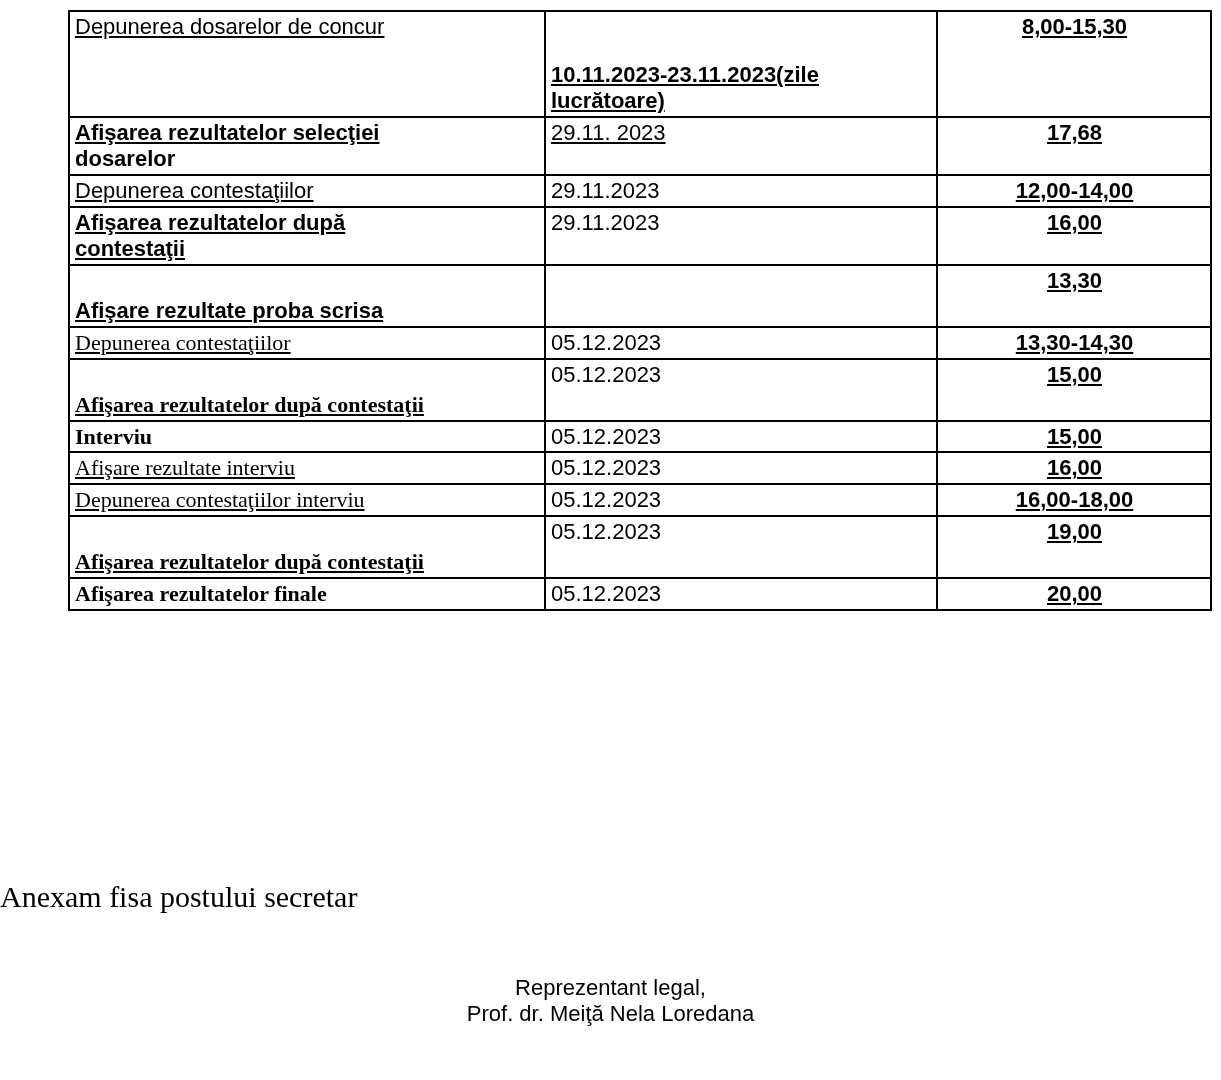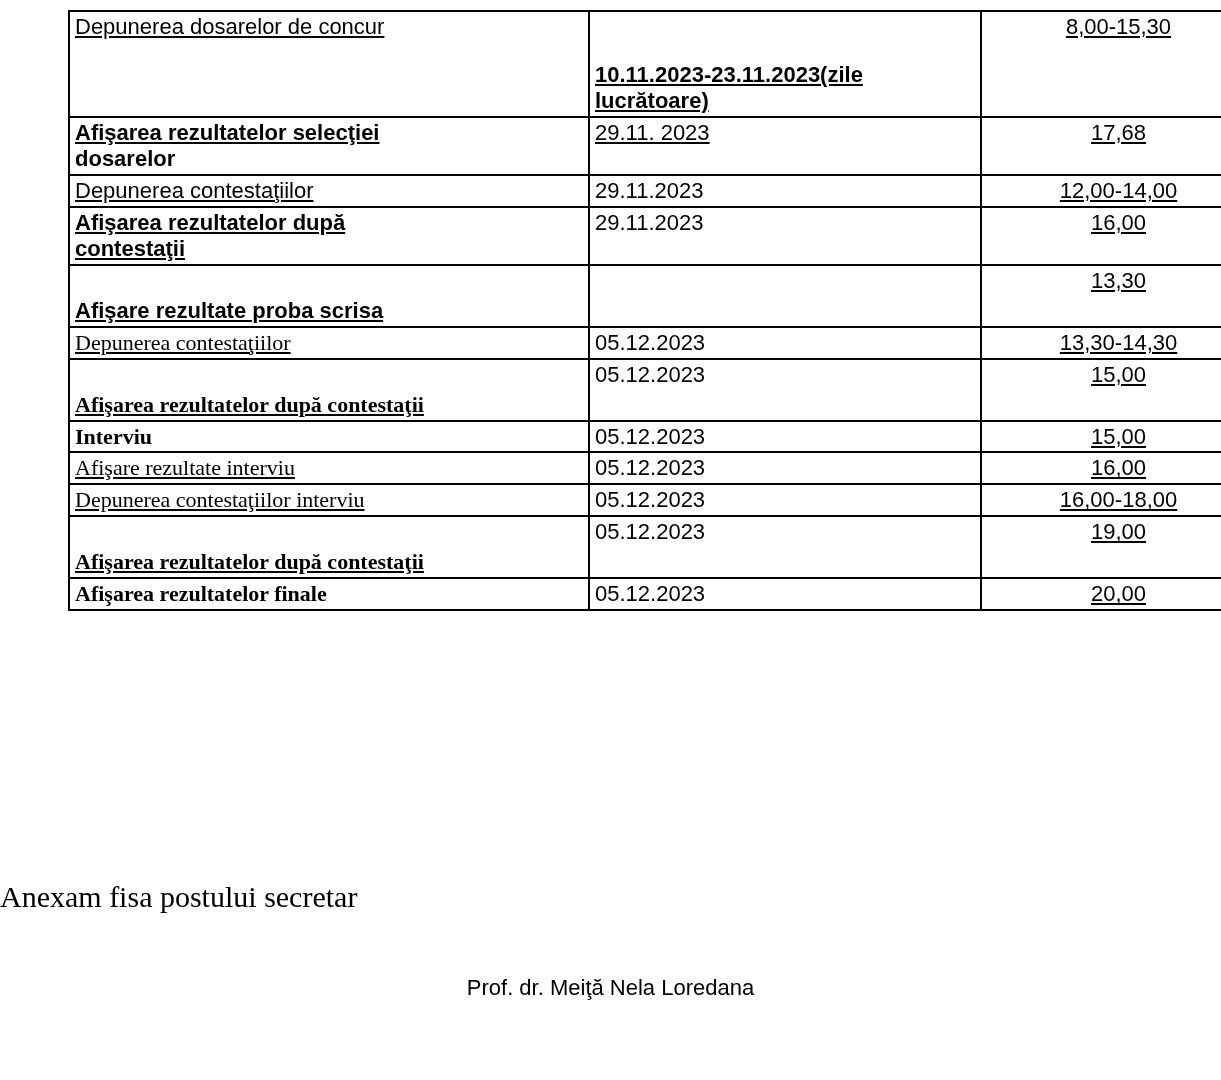--- a/index.html
+++ b/index.html
@@ -33,34 +33,35 @@
   }
 
   .schedule-table td {
     border: 2px solid #000000;
     vertical-align: top;
     padding: 2px 4px 2px 5px;
     font-size: 22px;
     line-height: 1.18;
   }
 
-  .col-activity { width: 520px; }
+  .col-activity { width: 476px; }
   .col-date     { width: 392px; }
   .col-time     { width: 274px; }
 
   .u { text-decoration: underline; }
   .b { font-weight: bold; }
   .sans { font-family: "Liberation Sans", sans-serif; }
 
   .cell-time {
     text-align: center;
     vertical-align: top;
   }
   .cell-time .val {
     display: inline-block;
+    font-weight: bold;
   }
 
   .pad-top-1 { padding-top: 6px; }
 
   .bottom-anchor {
     display: block;
     font-weight: bold;
   }
 
   .spacer-line {
@@ -254,16 +255,17 @@
           <span class="u sans val">20,00</span>
         </td>
       </tr>
 
     </tbody>
   </table>
 
   <div class="note">Anexam fisa postului secretar</div>
 
   <div class="signature">
+    <div class="line1">Reprezentant legal,</div>
     <div class="line2">Prof. dr. Meiţă Nela Loredana</div>
   </div>
 
 </div>
 
 </body></html>

